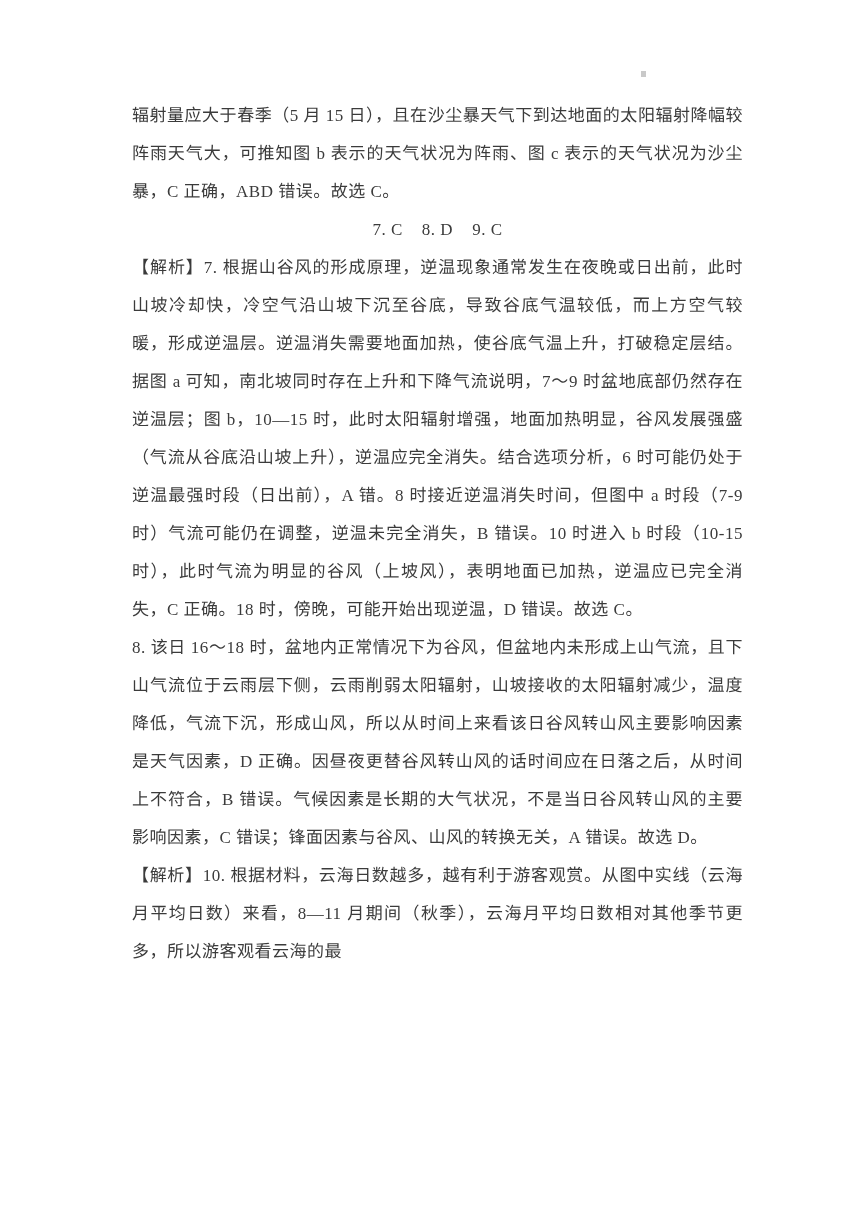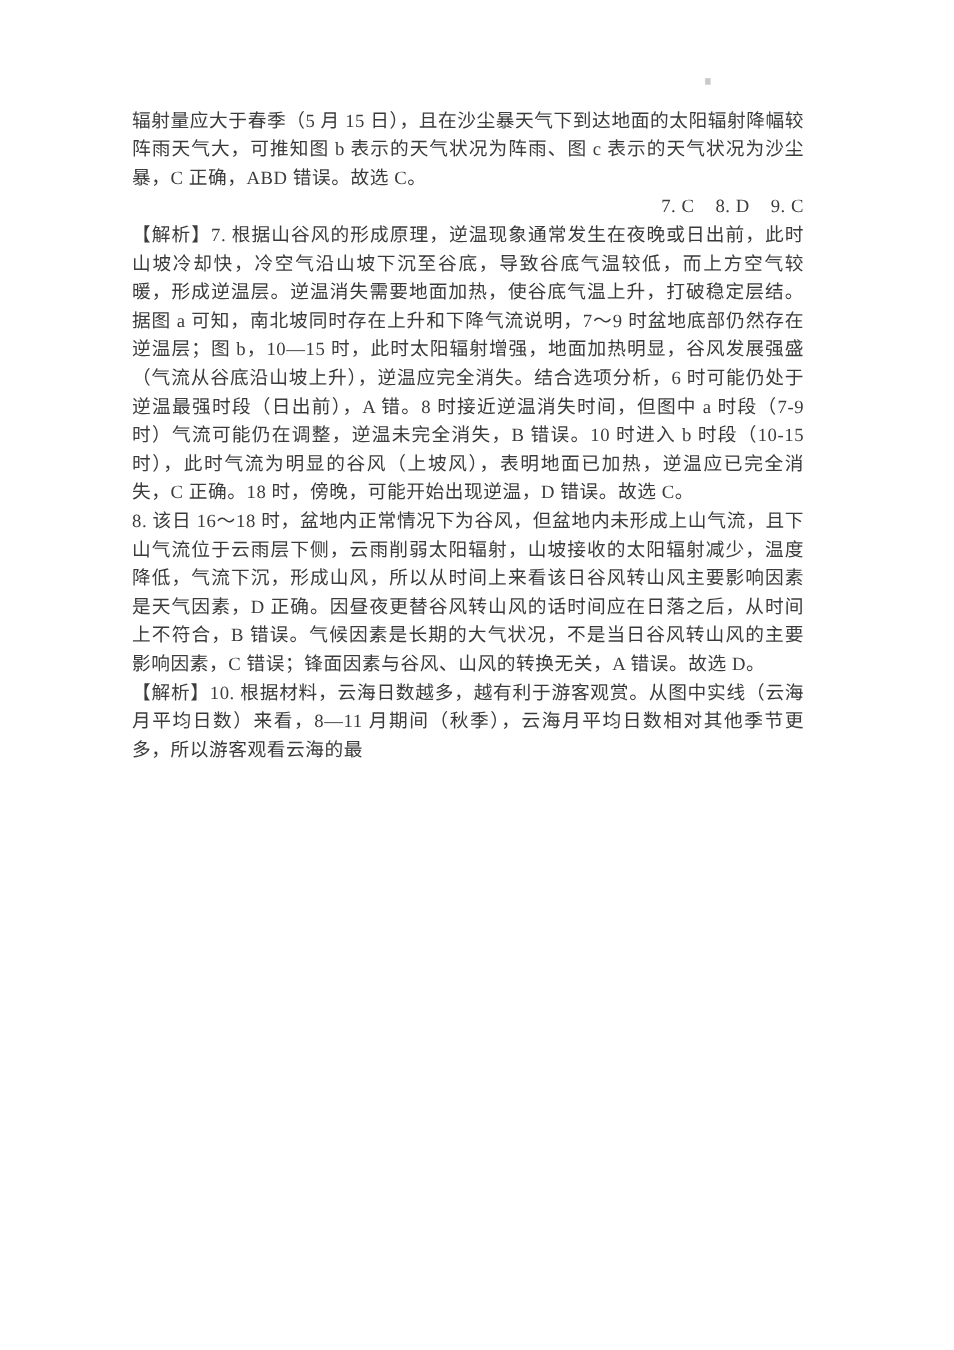--- a/index.html
+++ b/index.html
@@ -10,36 +10,36 @@
   .page {
     position: relative;
     width: 867px;
     height: 1227px;
     background: #ffffff;
     overflow: hidden;
     font-family: "Liberation Serif", "DejaVu Serif", serif;
   }
   .text-block {
     position: absolute;
-    left: 120px;
+    left: 132px;
     top: 97px;
     width: 611px;
     color: #3b3b3b;
     font-size: 17px;
-    line-height: 26px;
+    line-height: 38px;
     letter-spacing: 0.5px;
   }
   .para {
     margin: 0;
     padding: 0;
     text-align: justify;
     text-justify: inter-character;
   }
   .answers {
-    text-align: right;
+    text-align: center;
     white-space: pre;
     font-family: Liberation Serif, serif;
   }
   .artifact-dot {
     position: absolute;
     left: 641px;
     top: 71px;
     width: 5px;
     height: 6px;
     background: #bfbfbf;

